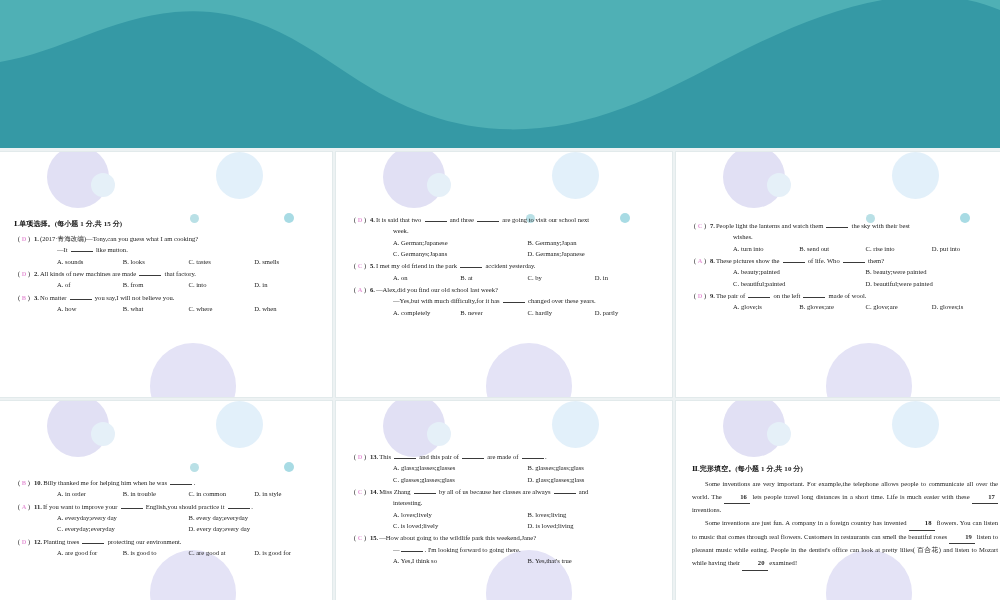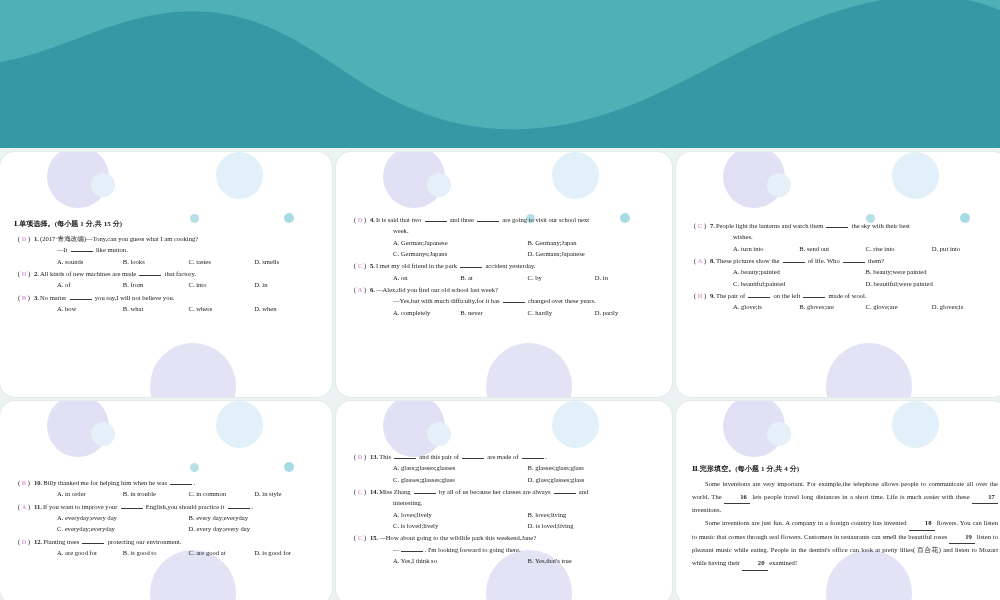--- a/index.html
+++ b/index.html
@@ -42,21 +42,20 @@
     grid-template-rows: 245px 203px;
     column-gap: 4px;
     row-gap: 4px;
   }
 
   .slide {
     position: relative;
     background: #ffffff;
     overflow: hidden;
     box-shadow: 0 0 0 1px #e2eaeb;
-    border-radius: 15px;
   }
 
   
   .deco { position: absolute; border-radius: 50%; pointer-events: none; }
   .deco-lav {
     background: #e1e0f4;
     width: 62px; height: 62px;
     left: 47px; top: -6px;
   }
   .deco-lav-small {
@@ -463,21 +462,21 @@
       </div>
     </div>
 
     <div class="slide slide-f">
       <div class="deco deco-lav"></div>
       <div class="deco deco-lav-small"></div>
       <div class="deco deco-blue-big"></div>
       <div class="deco deco-bottom"></div>
 
       <div class="content">
-        <div class="sec-head">Ⅱ.完形填空。(每小题 1 分,共 4 分)</div>
+        <div class="sec-head">Ⅱ.完形填空。(每小题 1 分,共 10 分)</div>
         <div class="passage">
           <p>
             <span>Some inventions are very important. For example,the telephone allows people to communicate all over the world. The </span><span class="numblank">16</span><span> lets people travel long distances in a short time. Life is much easier with these </span><span class="numblank">17</span><span> inventions.</span>
           </p>
           <p>
             <span>Some inventions are just fun. A company in a foreign country has invented </span><span class="numblank">18</span><span> flowers. You can listen to music that comes through real flowers. Customers in restaurants can smell the beautiful roses </span><span class="numblank">19</span><span> listen to pleasant music while eating. People in the dentist's office can look at pretty lilies( 百合花) and listen to Mozart while having their </span><span class="numblank">20</span><span> examined!</span>
           </p>
         </div>
       </div>
     </div>

